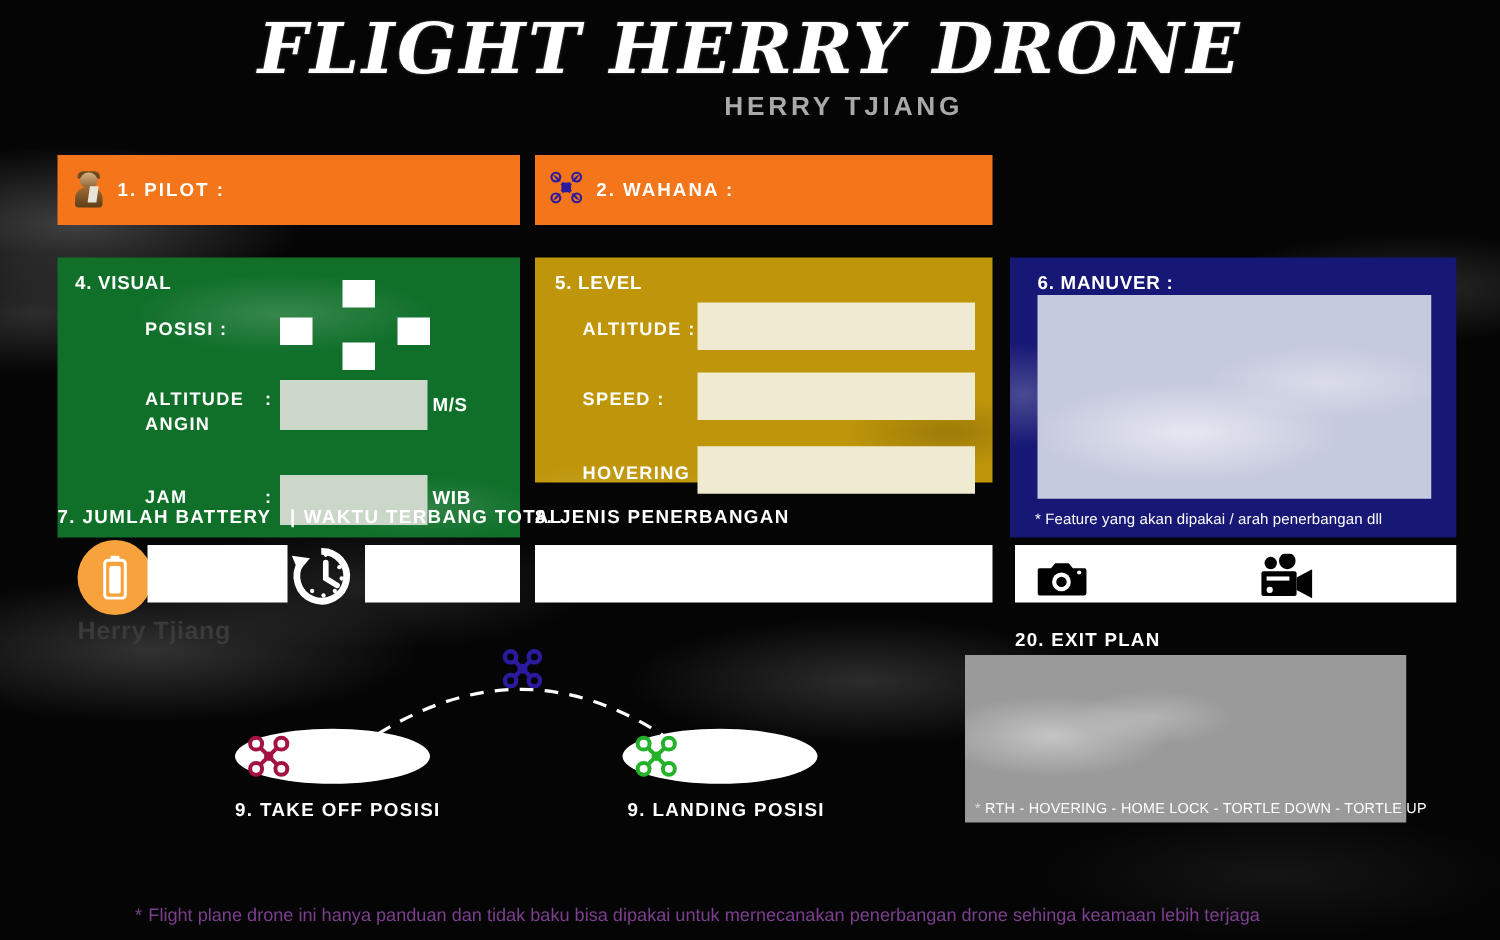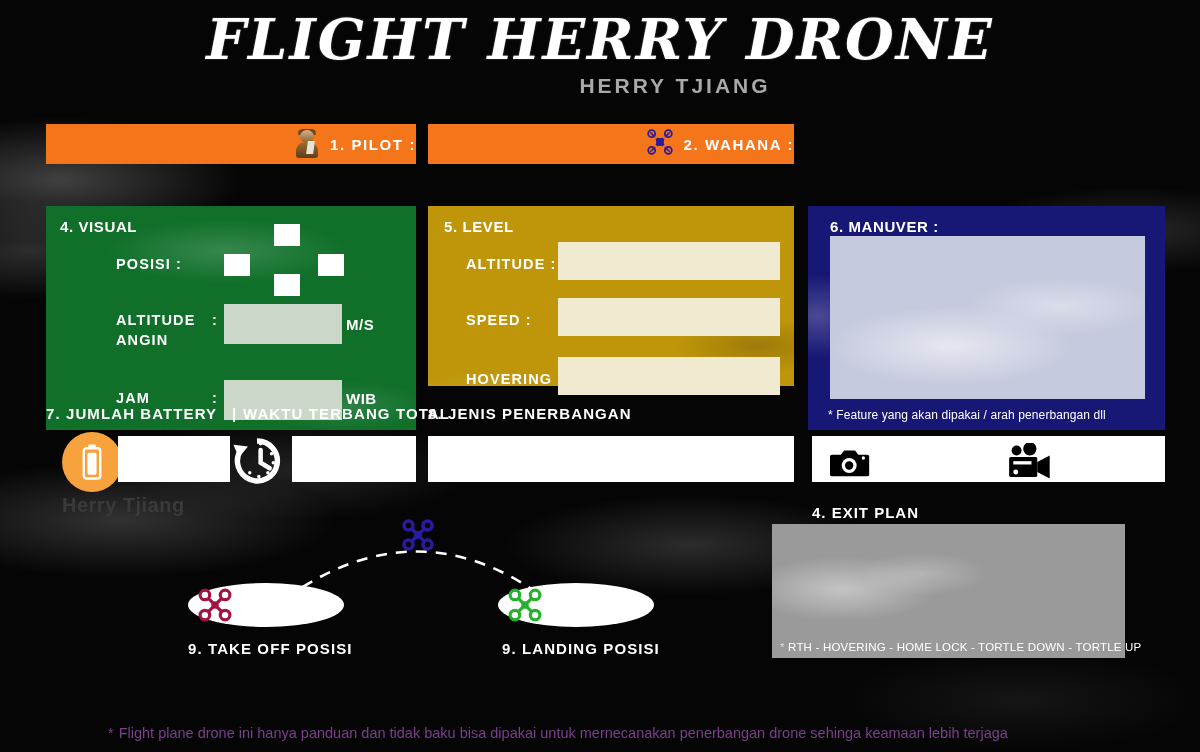--- a/index.html
+++ b/index.html
@@ -31,22 +31,22 @@
     text-shadow:0 0 2px rgba(255,255,255,.35);
   }
   .subtitle{
     position:absolute;left:0;top:74px;width:1200px;text-align:center;
     color:#a9a9a9;font-size:21px;letter-spacing:3px;font-weight:bold;
     padding-left:150px;box-sizing:border-box;
   }
 
   
   .obar{
-    position:absolute;height:40px;background:#f4751a;
-    display:flex;align-items:center;box-sizing:border-box;justify-content:flex-end;
+    position:absolute;height:56px;background:#f4751a;
+    display:flex;align-items:center;box-sizing:border-box;
   }
   .obar .lbl{
     color:#fff;font-size:15px;font-weight:bold;letter-spacing:1.6px;
   }
   .obar .hsuffix{
     position:absolute;right:48px;color:#fff;font-size:15px;font-weight:bold;
   }
   #bar-pilot{left:46px;top:124px;width:370px;}
   #bar-wahana{left:428px;top:124px;width:366px;}
   #bar-time{left:808px;top:124px;width:357px;}
@@ -354,21 +354,21 @@
           <path d="M20 20 L44 44 M44 20 L20 44"></path>
         </g>
         <circle cx="32" cy="32" r="8" fill="#2a1a9e"></circle>
       </svg>
     </span>
 
     <div class="poslabel" style="left:38px;top:135px;">9. TAKE OFF POSISI</div>
     <div class="poslabel" style="left:352px;top:135px;">9. LANDING POSISI</div>
   </div>
 
-  <div id="exit-title">4. EXIT PLAN</div>
+  <div id="exit-title">20. EXIT PLAN</div>
   <div id="exit-area">
     <div id="exit-note">
       <span class="star">*</span>
       <span>RTH - HOVERING - HOME LOCK - TORTLE DOWN - TORTLE UP</span>
     </div>
   </div>
 
 
   <div id="disclaimer">
     <span class="star">*</span><span>Flight plane drone ini hanya panduan dan tidak baku bisa dipakai untuk mernecanakan penerbangan drone sehinga keamaan lebih terjaga</span>

